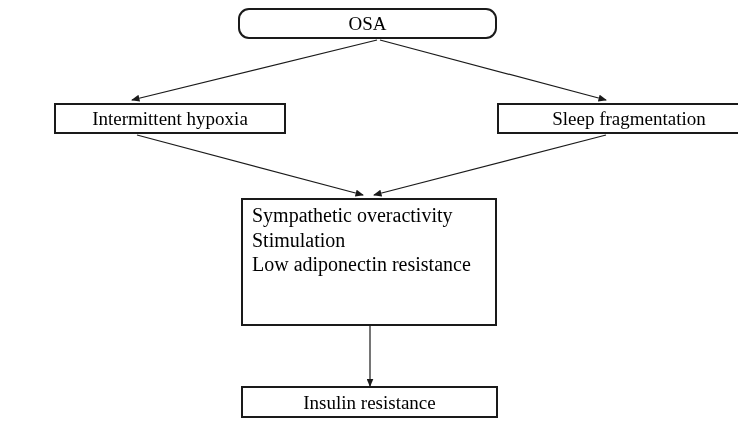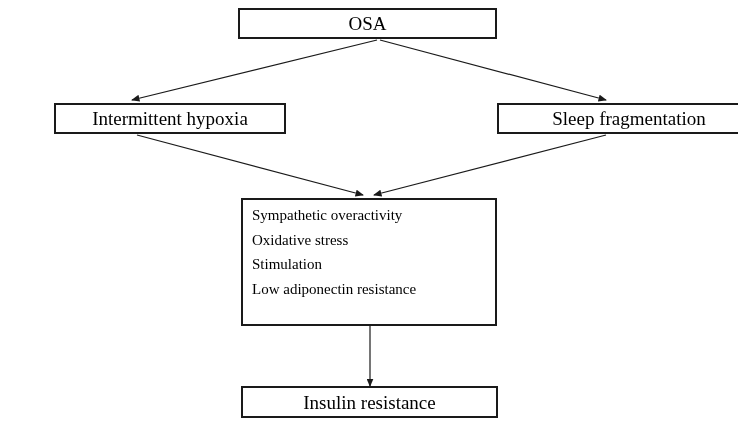--- a/index.html
+++ b/index.html
@@ -30,28 +30,28 @@
     background: #ffffff;
     font-size: 19px;
     line-height: 1;
   }
   .node.centered {
     display: flex;
     align-items: center;
     justify-content: center;
     text-align: center;
   }
-  .node-osa        { left: 238px; top: 8px;   width: 259px; height: 31px; }
+  .node-osa        { left: 238px; top: 8px;   width: 259px; height: 31px; border-radius: 11px; }
   .node-ih         { left: 10px;  top: 103px; width: 232px; height: 31px; margin-left: 44px; }
   .node-sf         { left: 497px; top: 103px; width: 264px; height: 31px; }
   .node-mech       { left: 241px; top: 198px; width: 256px; height: 128px;
                      padding: 3px 6px 0 9px; }
   .node-ir         { left: 241px; top: 386px; width: 257px; height: 32px; }
   .mech-line {
-    font-size: 15px;
+    font-size: 20px;
     line-height: 24.6px;
     white-space: nowrap;
   }
   svg line {
     stroke: #1a1a1a;
     stroke-width: 1.2;
   }
 </style>
 </head>
 <body>
@@ -78,21 +78,20 @@
   <div class="node node-ih centered">
     <span>Intermittent hypoxia</span>
   </div>
 
   <div class="node node-sf centered">
     <span>Sleep fragmentation</span>
   </div>
 
   <div class="node node-mech">
     <div class="mech-line">Sympathetic overactivity</div>
-    <div class="mech-line">Oxidative stress</div>
     <div class="mech-line">Stimulation</div>
     <div class="mech-line">Low adiponectin resistance</div>
   </div>
 
   <div class="node node-ir centered">
     <span>Insulin resistance</span>
   </div>
 
 </div>
 

